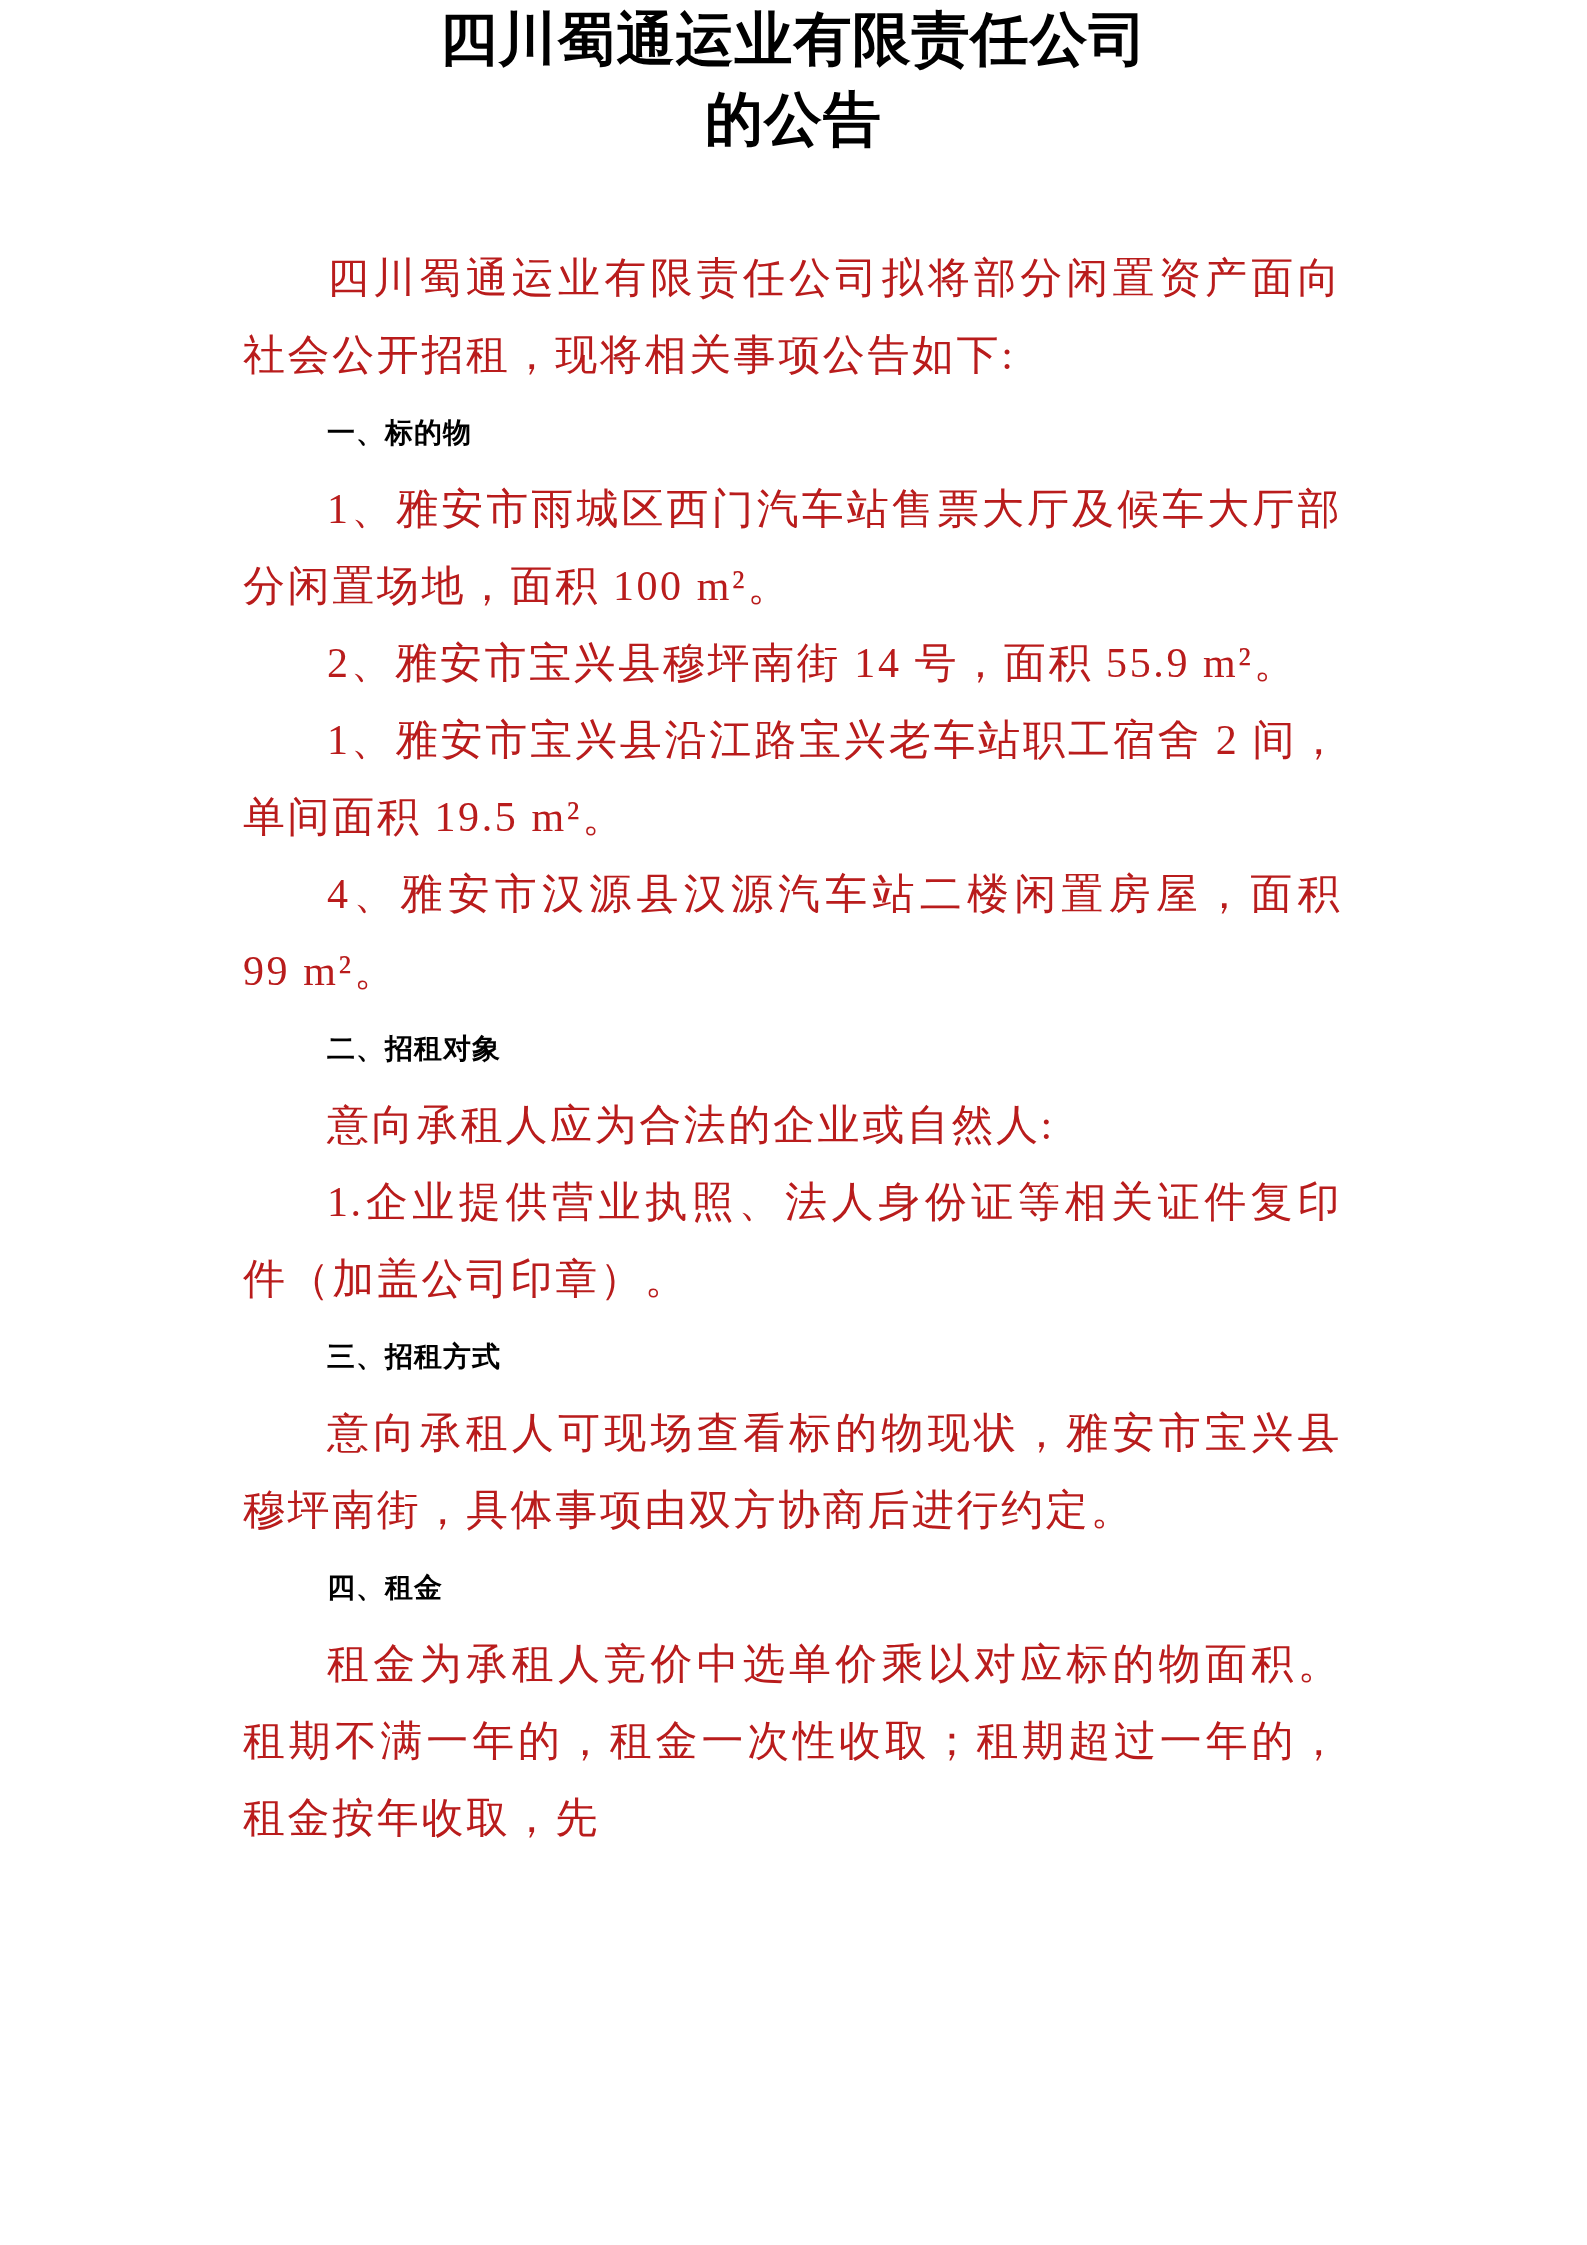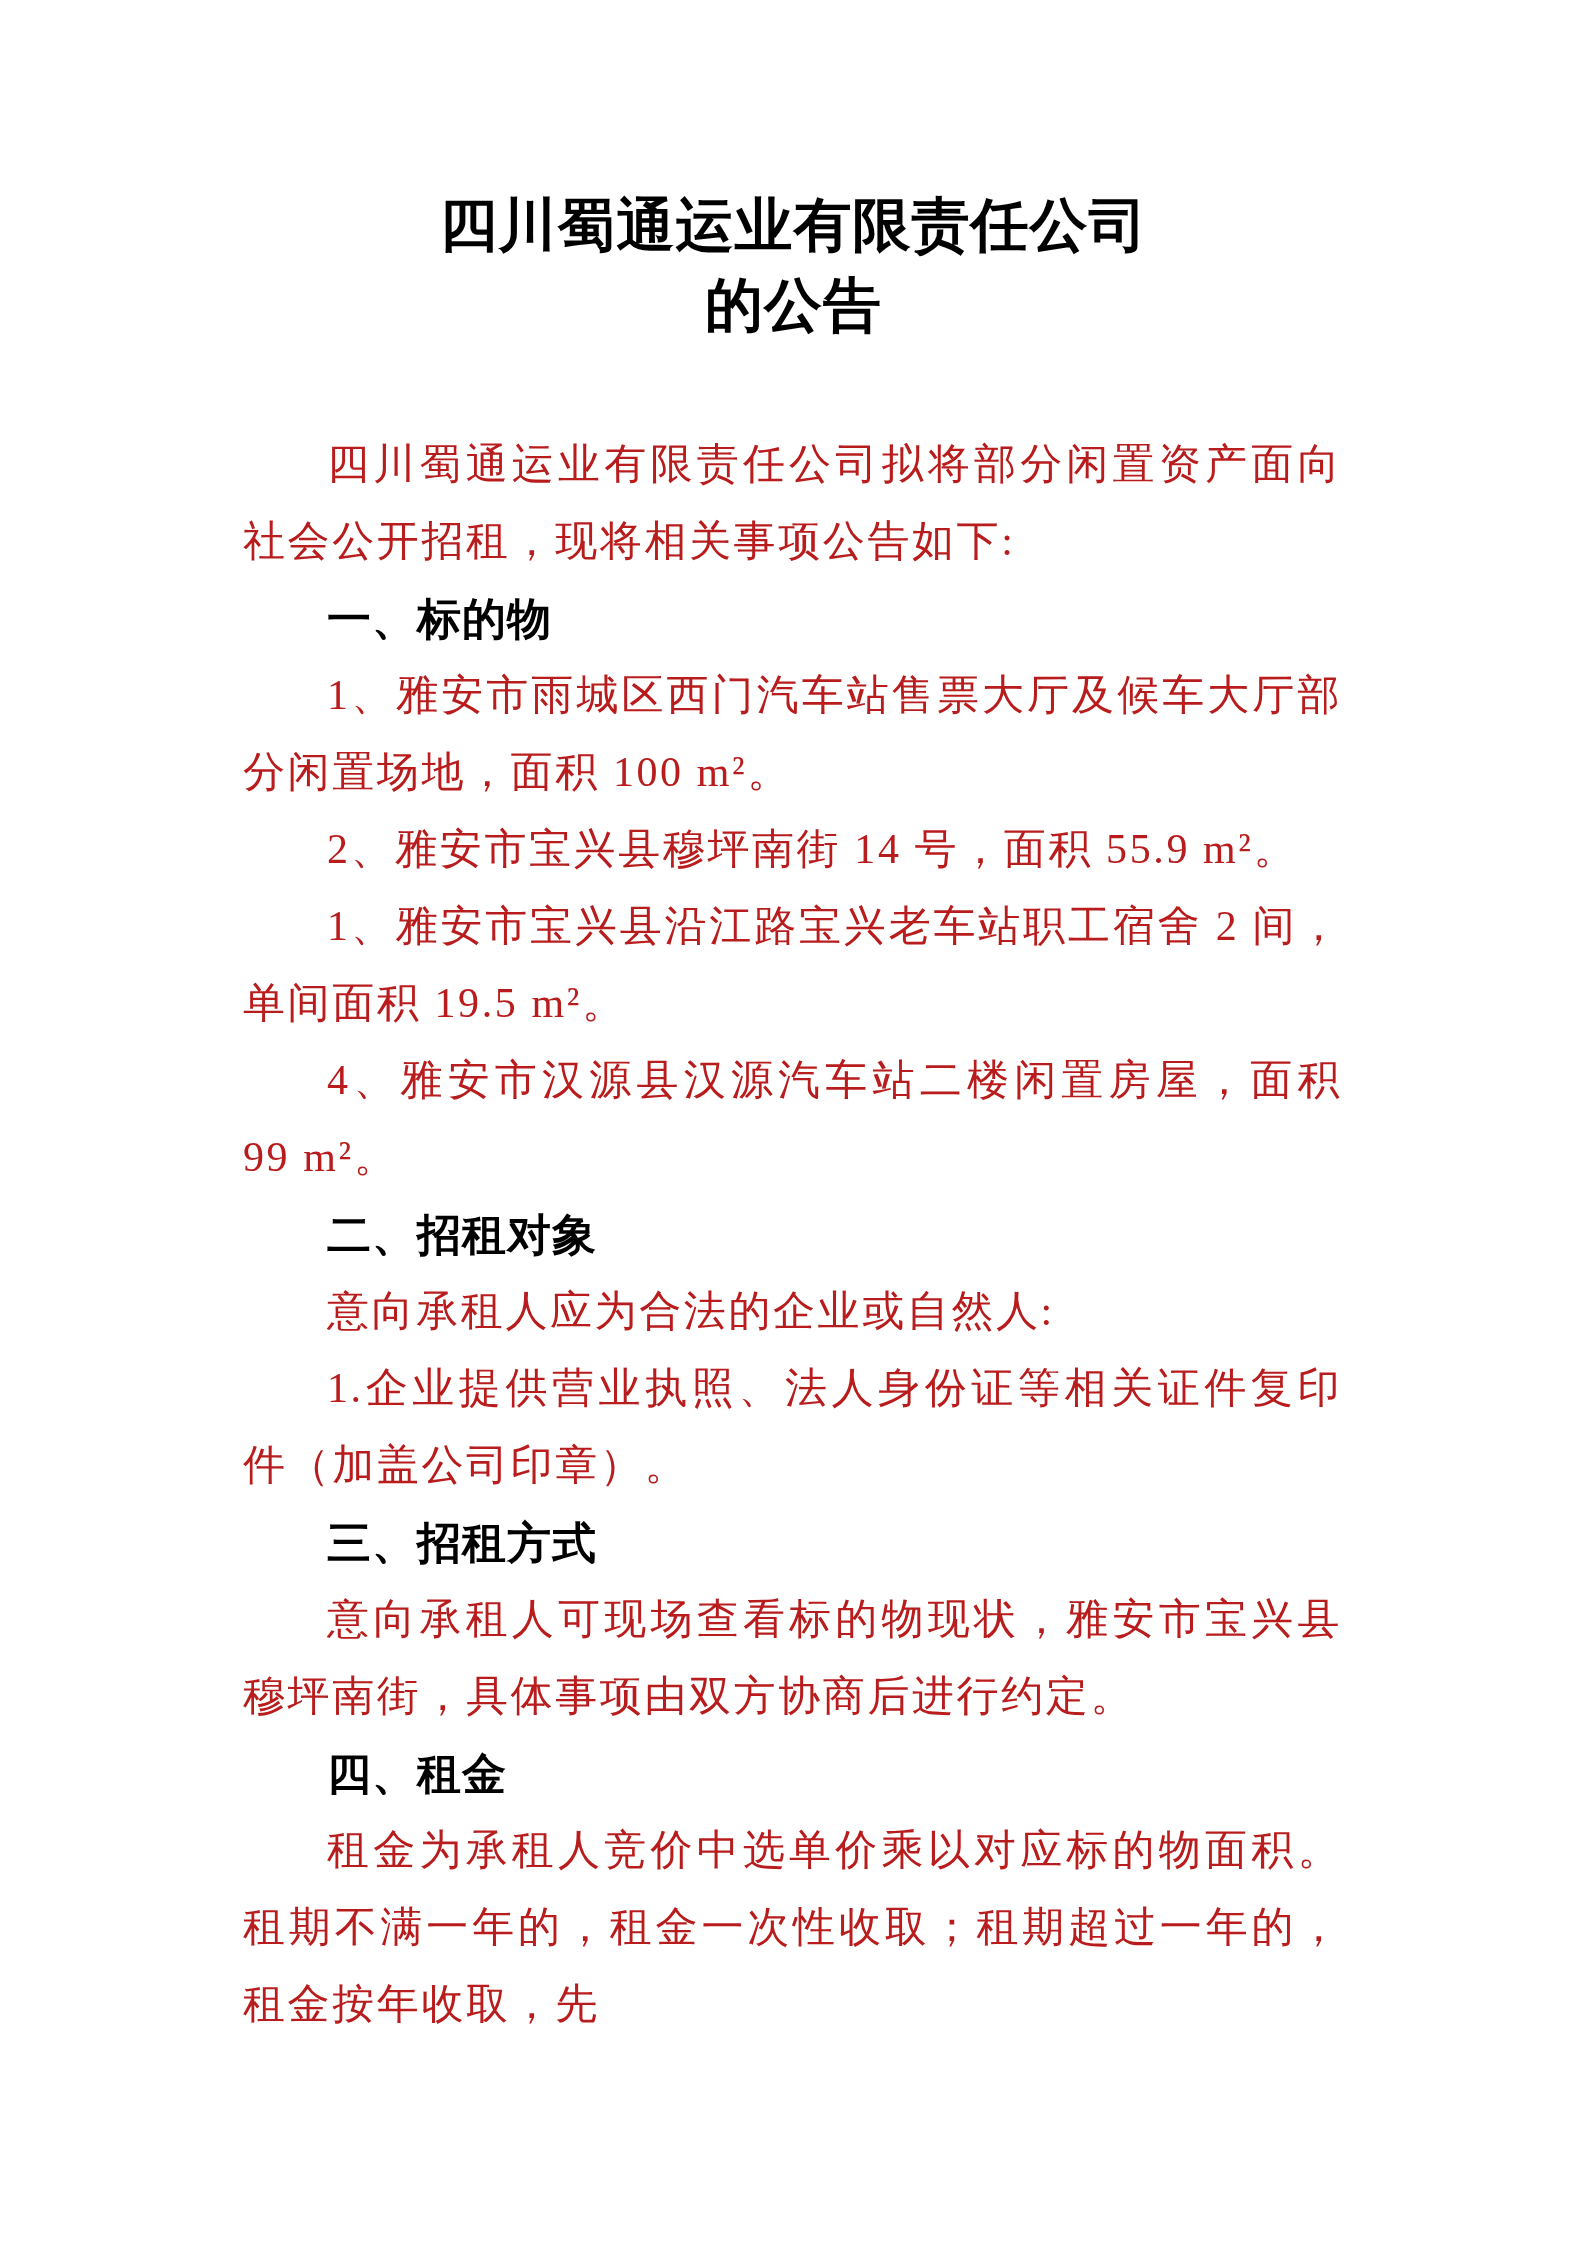--- a/index.html
+++ b/index.html
@@ -11,21 +11,20 @@
     position: relative;
     width: 1587px;
     height: 2245px;
     margin: 0 auto;
     background: #ffffff;
     box-sizing: border-box;
     overflow: hidden;
     color: #000000;
   }
   .title-block {
-    padding-top: 186px;
   }
   .title-line {
     text-align: center;
     font-family: "Liberation Serif", "DejaVu Serif", serif;
     font-weight: bold;
     font-size: 58px;
     line-height: 80px;
     letter-spacing: 1px;
     white-space: nowrap;
   }
@@ -41,21 +40,21 @@
     line-height: 77px;
     letter-spacing: 2.6px;
     text-align: justify;
     text-indent: 84px;
     color: #b91c1c;
   }
   .heading {
     margin: 0;
     font-family: "Liberation Sans", "DejaVu Sans", sans-serif;
     font-weight: bold;
-    font-size: 44px;
+    font-size: 28px;
     line-height: 77px;
     letter-spacing: 1px;
     text-indent: 84px;
     color: #000000;
   }
 </style>
 </head>
 <body>
 
 <div class="page">

